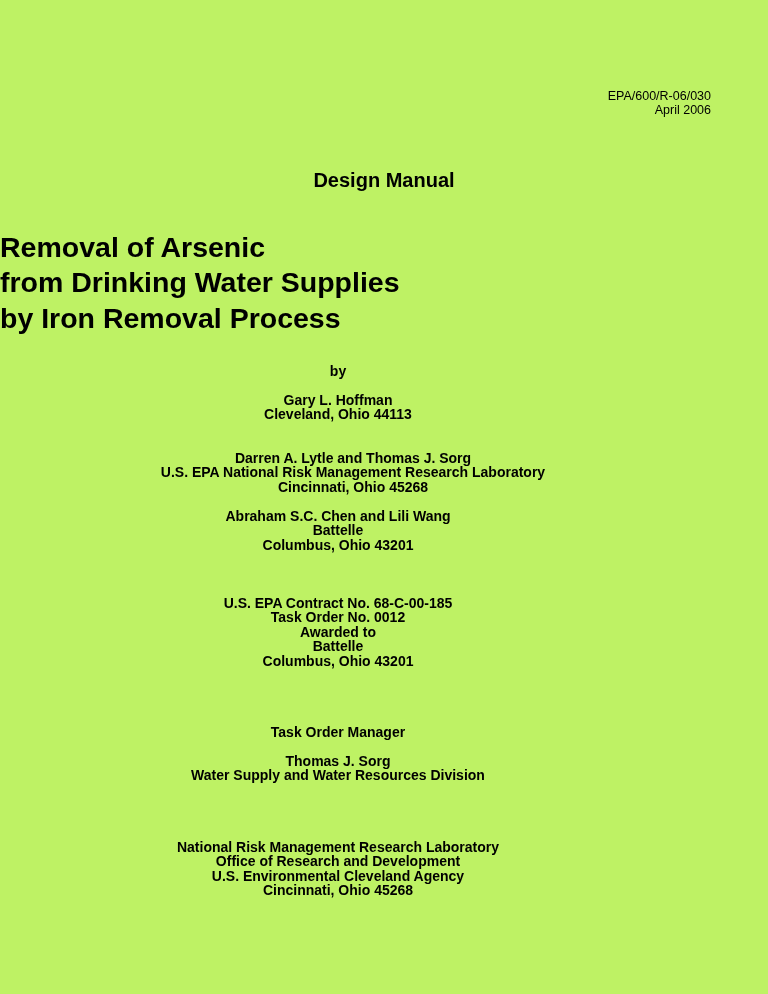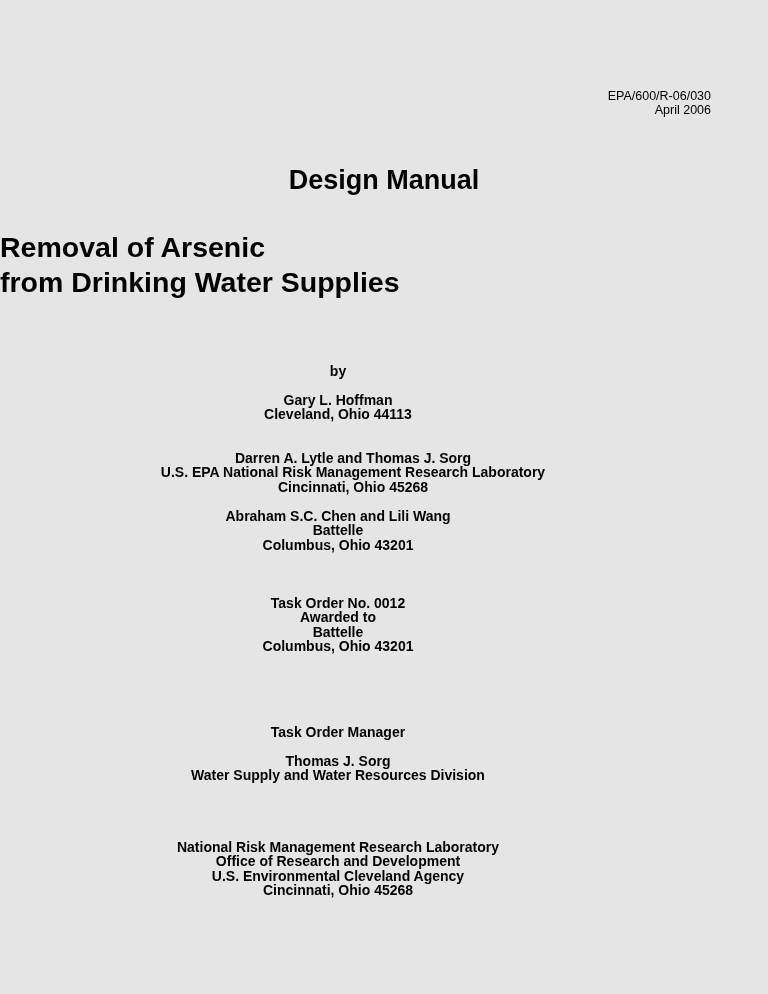--- a/index.html
+++ b/index.html
@@ -13,42 +13,42 @@
       position: relative;
       overflow: hidden;
       font-family: "Liberation Sans", sans-serif;
       color: #000000;
     }
     .page {
       position: absolute;
       left: 0; top: 0;
       width: 768px;
       height: 994px;
-      background: #e5e5e5;
+      background: #bef264;
     }
     .report-id {
       position: absolute;
       right: 57px;
       top: 89px;
       text-align: right;
       font-size: 12.5px;
       line-height: 14.4px;
       font-weight: normal;
     }
     .report-id div { white-space: nowrap; }
     .center-line {
       position: absolute;
       left: 0;
       width: 768px;
       text-align: center;
       white-space: nowrap;
     }
     .doc-type {
       top: 162px;
-      font-size: 27px;
+      font-size: 20px;
       line-height: 36px;
       font-weight: bold;
     }
     .title-block {
       position: absolute;
       left: 0;
       top: 230px;
       width: 768px;
       text-align: left;
       font-size: 28.5px;
@@ -75,20 +75,21 @@
   <div class="report-id">
     <div>EPA/600/R-06/030</div>
     <div>April 2006</div>
   </div>
 
   <div class="center-line doc-type">Design Manual</div>
 
   <div class="title-block">
     <div>Removal of Arsenic</div>
     <div>from Drinking Water Supplies</div>
+    <div>by Iron Removal Process</div>
   </div>
 
   <div class="small-block" style="top:364px;">
     <div>by</div>
   </div>
 
   <div class="small-block" style="top:393px;">
     <div>Gary L. Hoffman</div>
     <div>Cleveland, Ohio 44113</div>
   </div>
@@ -99,20 +100,21 @@
     <div>Cincinnati, Ohio 45268</div>
   </div>
 
   <div class="small-block" style="top:509px;">
     <div>Abraham S.C. Chen and Lili Wang</div>
     <div>Battelle</div>
     <div>Columbus, Ohio 43201</div>
   </div>
 
   <div class="small-block" style="top:596px;">
+    <div>U.S. EPA Contract No. 68-C-00-185</div>
     <div>Task Order No. 0012</div>
     <div>Awarded to</div>
     <div>Battelle</div>
     <div>Columbus, Ohio 43201</div>
   </div>
 
   <div class="small-block" style="top:725px;">
     <div>Task Order Manager</div>
   </div>
 

